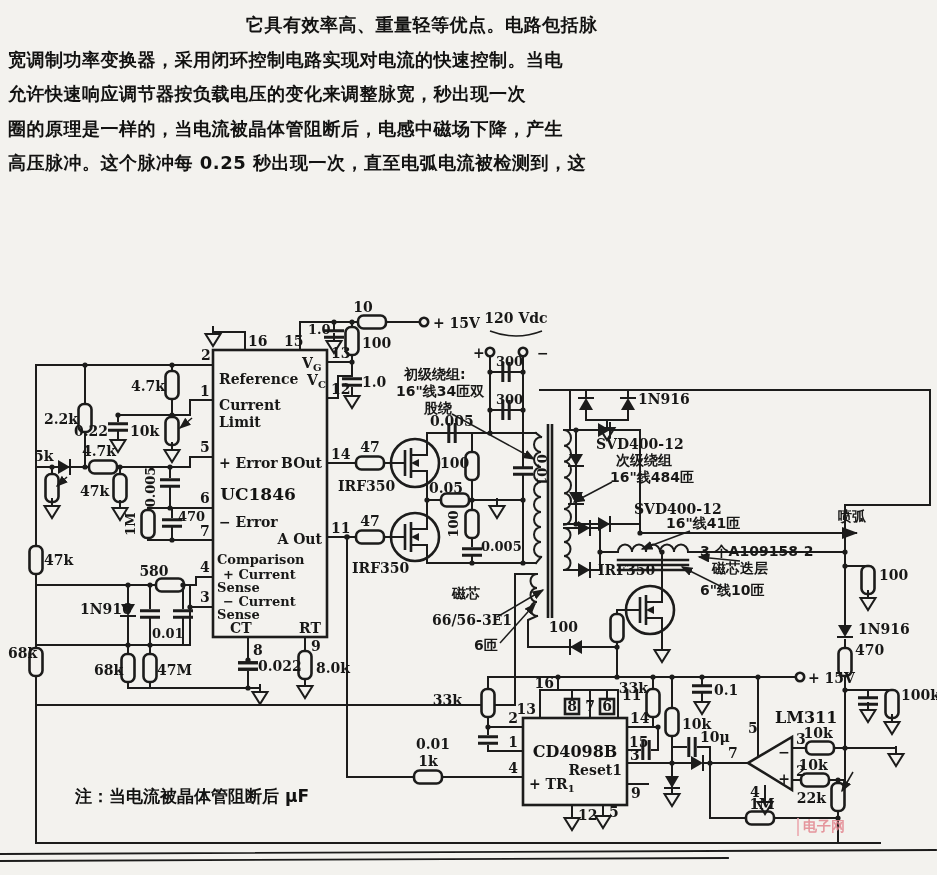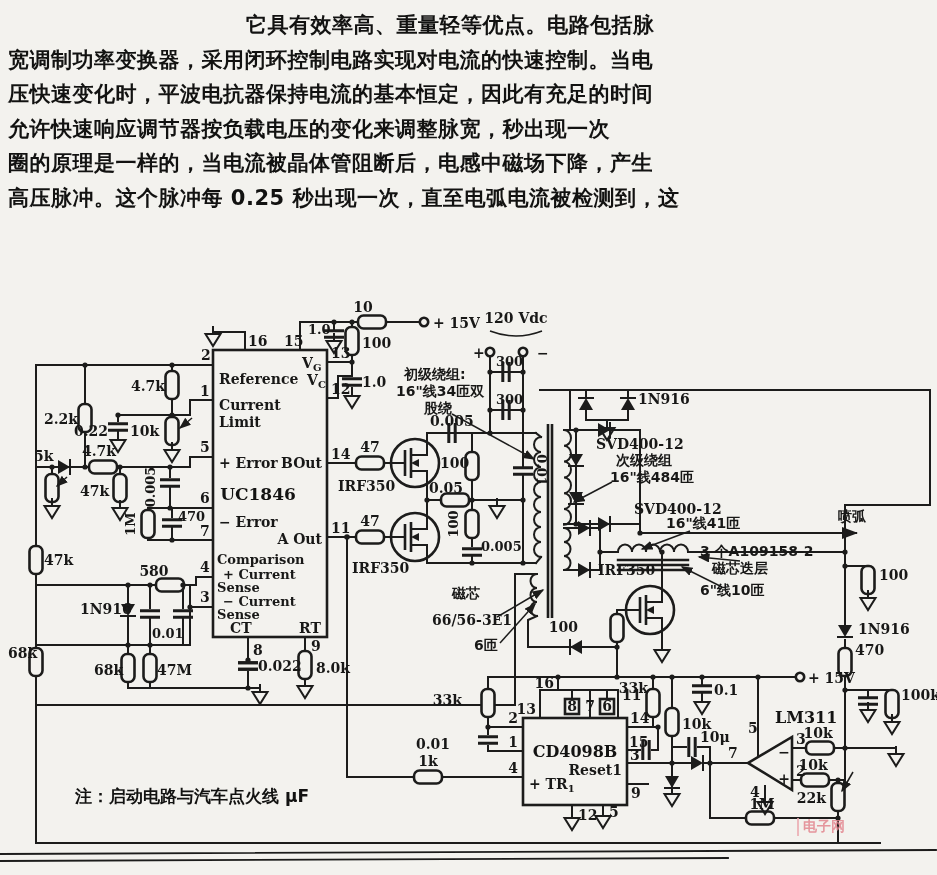--- a/index.html
+++ b/index.html
@@ -1,19 +1,19 @@
 <!DOCTYPE html>
 <html><head>
 <meta charset="utf-8">
 <style>
   html,body{margin:0;padding:0;background:#e8e8e4;}
   .page{position:relative;width:937px;height:875px;background:#f3f2ee;overflow:hidden;
         font-family:"DejaVu Sans",sans-serif;}
   .desc{position:absolute;top:8px;left:8px;width:924px;color:#121211;
-        font-weight:bold;font-size:21px;letter-spacing:0.5px;}
+        font-weight:bold;font-size:18px;letter-spacing:0.5px;}
   .desc div{height:34.6px;line-height:34.6px;white-space:nowrap;}
   .desc div:first-child{padding-left:238px;}
   svg.sch{position:absolute;left:0;top:300px;}
   .w{stroke:#1c1c1b;stroke-width:2;fill:none;stroke-linecap:square;}
   .w25{stroke:#1c1c1b;stroke-width:2.6;fill:none;}
   .thin{stroke:#1c1c1b;stroke-width:1.5;fill:none;}
   .comp{fill:#f3f2ee;stroke:#1c1c1b;stroke-width:2.6;}
   .pl{stroke:#1c1c1b;stroke-width:3;fill:none;}
   .nd{fill:#1c1c1b;}
   .lb{font:bold 14px "DejaVu Serif",serif;fill:#181817;}
@@ -30,21 +30,20 @@
   .wm .site{font:bold 14px "DejaVu Sans",sans-serif;color:#e2808a;display:block;}
 </style>
 </head>
 <body>
 
 <div class="page">
 
   <div class="desc">
     <div>它具有效率高、重量轻等优点。电路包括脉</div>
     <div>宽调制功率变换器，采用闭环控制电路实现对电流的快速控制。当电</div>
-    <div>压快速变化时，平波电抗器保持电流的基本恒定，因此有充足的时间</div>
     <div>允许快速响应调节器按负载电压的变化来调整脉宽，秒出现一次</div>
     <div>圈的原理是一样的，当电流被晶体管阻断后，电感中磁场下降，产生</div>
     <div>高压脉冲。这个脉冲每 0.25 秒出现一次，直至电弧电流被检测到，这</div>
   </div>
 
   <svg class="sch" width="937" height="575" viewBox="0 300 937 575">
     <defs>
       <g id="rv">
           <rect class="comp" x="-6.5" y="-14" width="13" height="28" rx="5.5"></rect>
         </g>
@@ -469,21 +468,21 @@
       <text class="pn" x="750" y="797">4</text>
       <text class="lb" x="784" y="757" text-anchor="middle">−</text>
       <text class="lb" x="784" y="784" text-anchor="middle">+</text>
       <text class="lb" x="818" y="738" text-anchor="middle">10k</text>
       <text class="lb" x="813" y="770" text-anchor="middle">10k</text>
       <text class="lb" x="762" y="809" text-anchor="middle">1M</text>
       <text class="lb" x="826" y="803" text-anchor="end">22k</text>
     </g>
   </svg>
 
-  <div class="note">注：启动电路与汽车点火线 μF</div>
+  <div class="note">注：当电流被晶体管阻断后 μF</div>
 
   <div class="wm">
     <span class="stack">
       <span class="site">电子网</span>
 
     </span>
   </div>
 
 </div>
 

